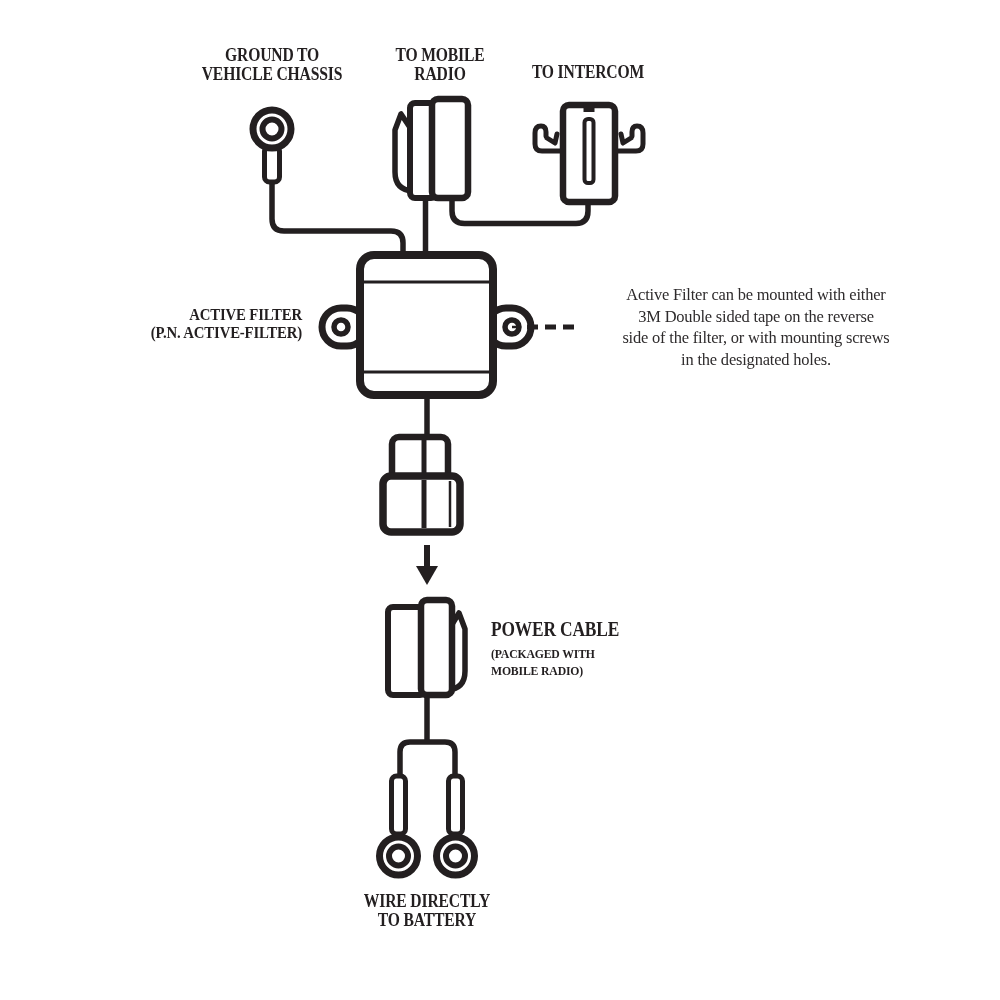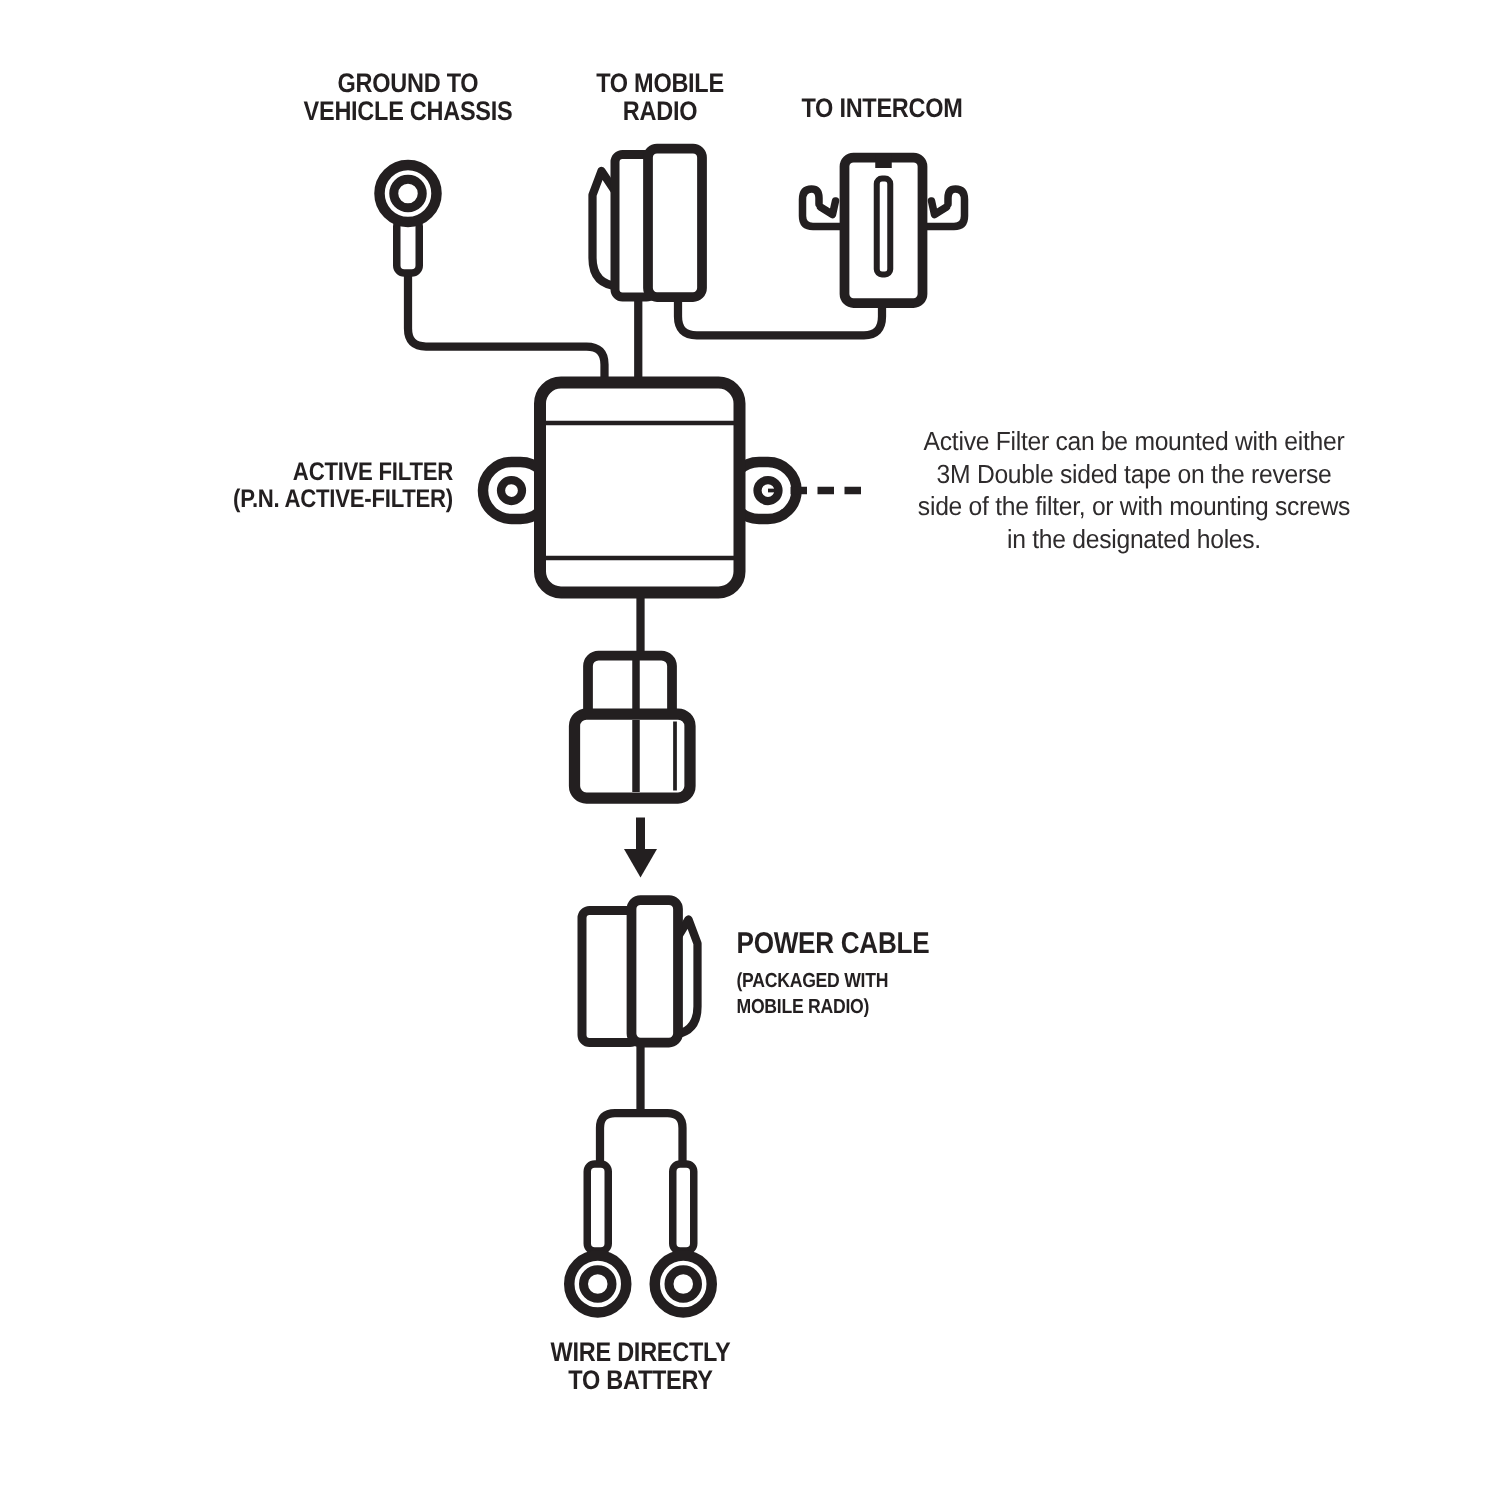--- a/index.html
+++ b/index.html
@@ -1,21 +1,21 @@
 <!DOCTYPE html>
 <html><head>
 <meta charset="utf-8">
 <style>
   html,body { margin:0; padding:0; background:#ffffff; }
   #canvas {
     position:relative;
     width:992px; height:1000px;
     background:#ffffff;
     overflow:hidden;
-    font-family:Liberation Sans, sans-serif;
+    font-family:Liberation Serif, serif;
   }
   #art { position:absolute; left:0; top:0; }
   .label {
     position:absolute;
     color:#231f20;
     font-weight:700;
     text-align:center;
     white-space:pre-line;
     letter-spacing:-0.2px;
     line-height:1.04;

